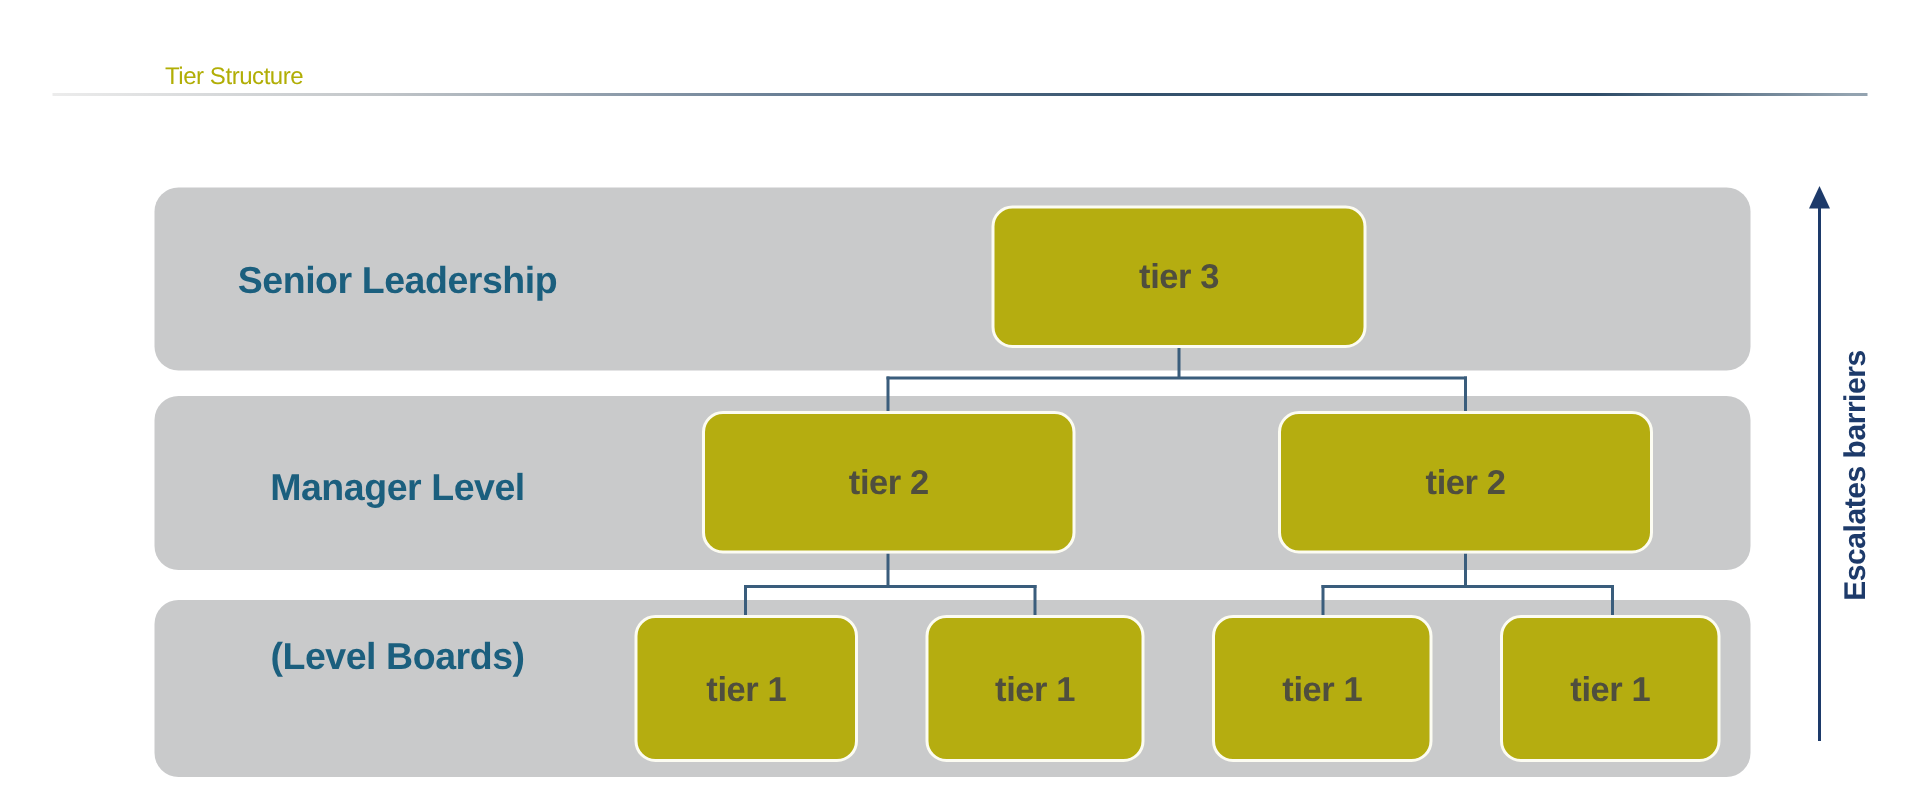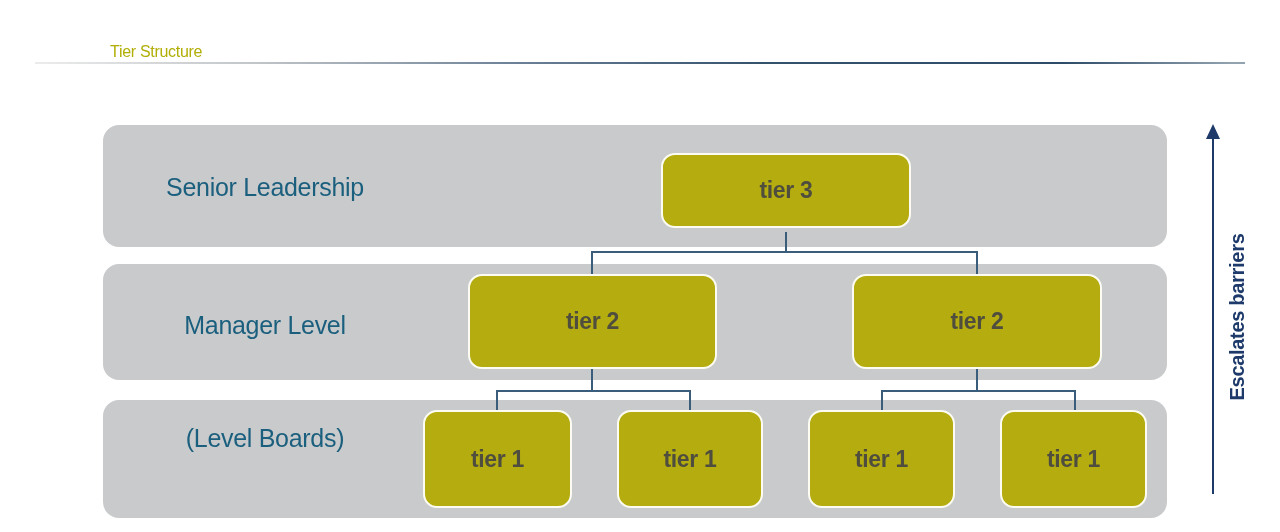--- a/index.html
+++ b/index.html
@@ -36,38 +36,38 @@
     background:var(--band_gray);
     border-radius:16px;
   }
   .band.b1{top:125px;height:122px;}
   .band.b2{top:264px;height:116px;}
   .band.b3{top:400px;height:118px;}
   .band-label{
     position:absolute;left:120px;width:290px;
     text-align:center;
     color:var(--label_teal);
-    font-size:25px;font-weight:normal;
+    font-size:25px;font-weight:bold;
     letter-spacing:-0.3px;
     line-height:43px;
   }
   .band-label.l1{top:166px;}
   .band-label.l2{top:304px;text-align:center;}
   .band-label.l3{top:417px;}
   .tier-box{
     position:absolute;
     background:var(--olive);
     border:2px solid #fcfcf2;
     border-radius:14px;
     display:flex;align-items:center;justify-content:center;
     color:var(--box_text);
     font-size:23px;font-weight:bold;
     letter-spacing:-0.3px;
   }
-  .t3 {left:661px;top:137px;width:250px;height:75px;margin-top:16px;}
+  .t3 {left:661px;top:137px;width:250px;height:95px;}
   .t2a{left:468px;top:274px;width:249px;height:95px;}
   .t2b{left:852px;top:274px;width:250px;height:95px;}
   .t1a{left:423px;top:410px;width:149px;height:98px;}
   .t1b{left:617px;top:410px;width:146px;height:98px;}
   .t1c{left:808px;top:410px;width:147px;height:98px;}
   .t1d{left:1000px;top:410px;width:147px;height:98px;}
   .conn{position:absolute;background:var(--connector);}
   
   .c-v0{left:785px;top:232px;width:2px;height:20px;}
   .c-h0{left:591px;top:251px;width:387px;height:2px;}

